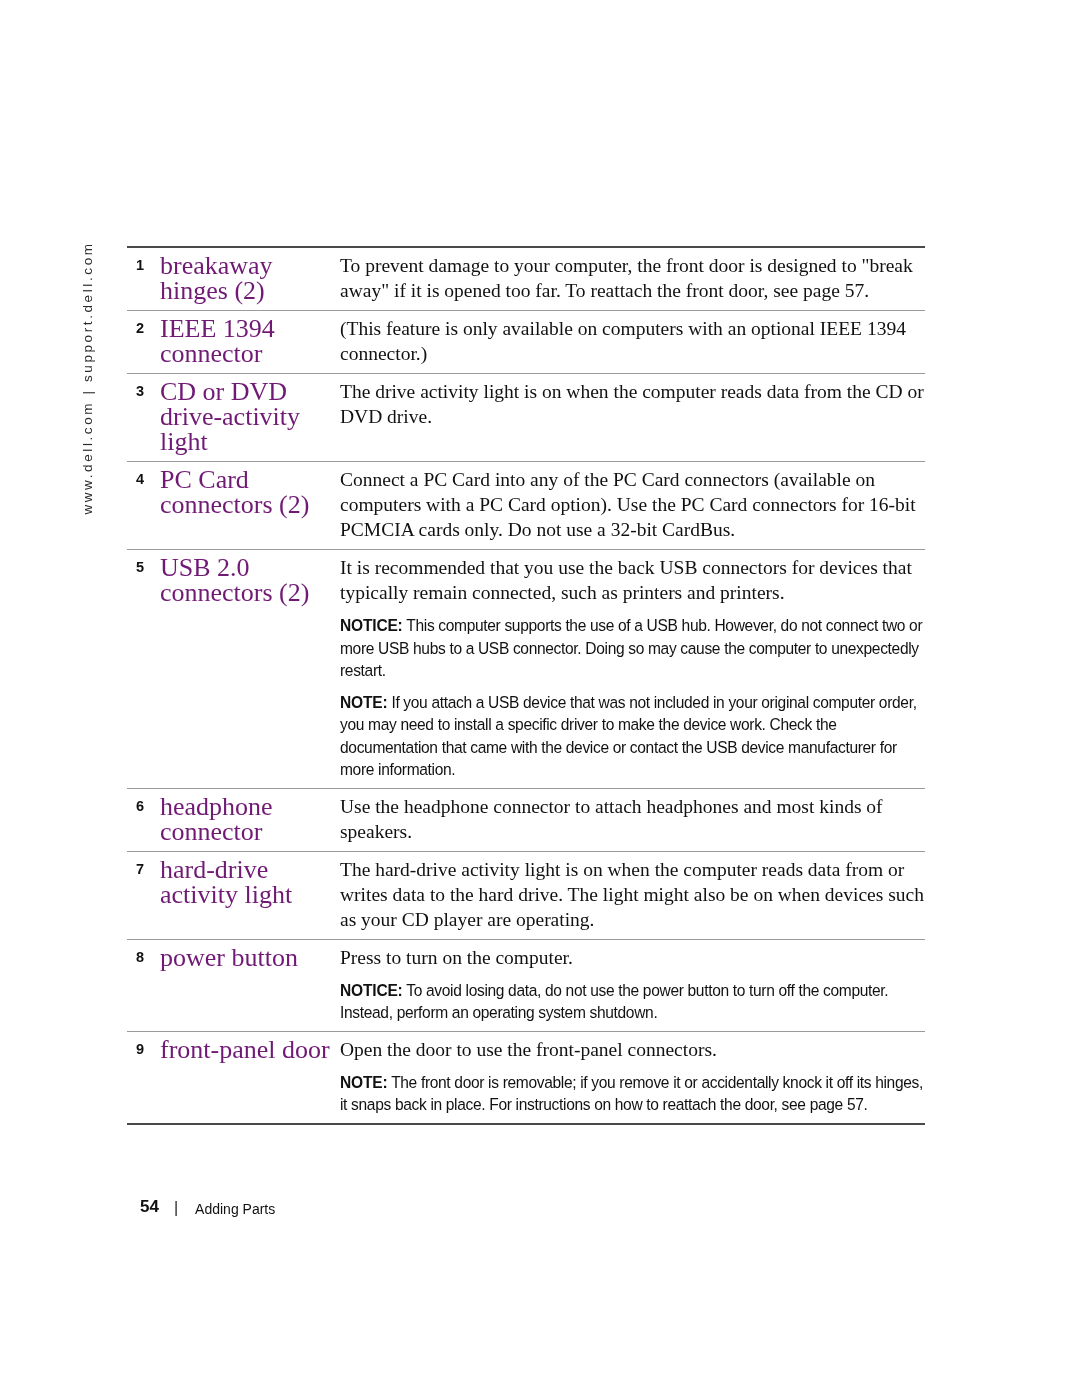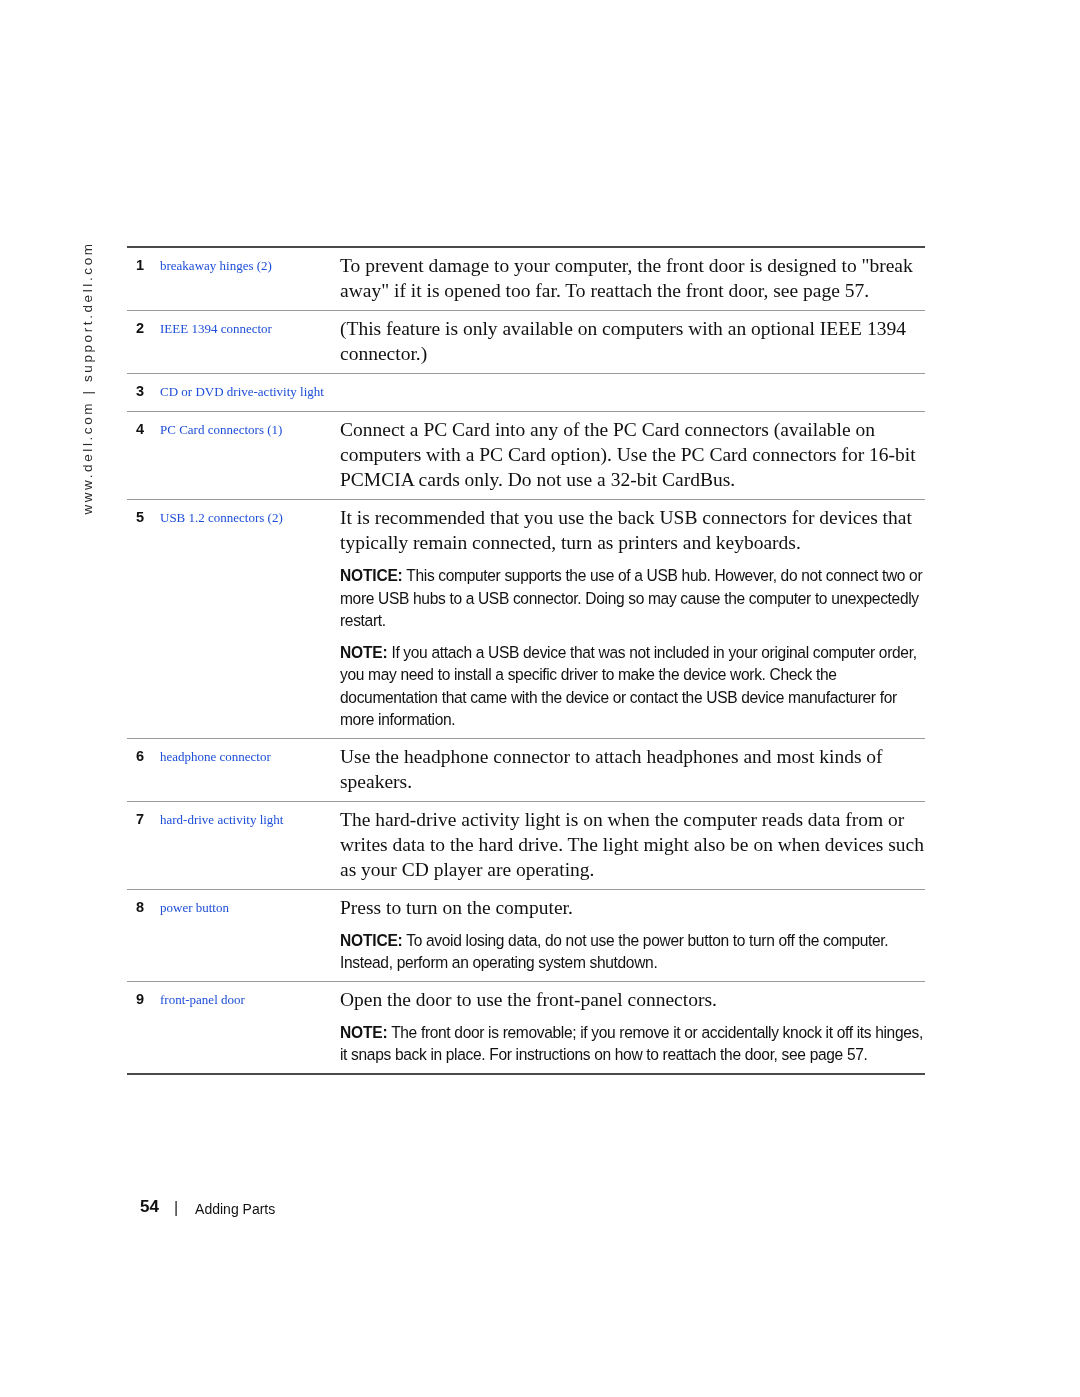--- a/index.html
+++ b/index.html
@@ -67,23 +67,23 @@
     font-weight: bold;
     font-size: 14.5px;
     line-height: 25px;
     color: #111;
     padding-left: 9px;
     box-sizing: border-box;
   }
   .col-label {
     width: 180px;
     flex: 0 0 180px;
-    font-size: 13px;
+    font-size: 26px;
     line-height: 25px;
-    color: #1d4ed8;
+    color: #701a75;
   }
   .col-desc {
     flex: 1 1 auto;
     font-size: 19.5px;
     line-height: 25px;
     color: #111;
   }
   .col-desc p {
     margin: 0 0 0 0;
   }
@@ -151,35 +151,38 @@
       <div class="col-num">2</div>
       <div class="col-label">IEEE 1394 connector</div>
       <div class="col-desc">
         <p>(This feature is only available on computers with an optional IEEE 1394 connector.)</p>
       </div>
     </div>
     <div class="rule-thin"></div>
     <div class="row">
       <div class="col-num">3</div>
       <div class="col-label">CD or DVD drive-activity light</div>
+      <div class="col-desc">
+        <p>The drive activity light is on when the computer reads data from the CD or DVD drive.</p>
+      </div>
     </div>
     <div class="rule-thin"></div>
     <div class="row">
       <div class="col-num">4</div>
-      <div class="col-label">PC Card connectors (1)</div>
+      <div class="col-label">PC Card connectors (2)</div>
       <div class="col-desc">
         <p>Connect a PC Card into any of the PC Card connectors (available on computers with a PC Card option). Use the PC Card connectors for 16-bit PCMCIA cards only. Do not use a 32-bit CardBus.</p>
       </div>
     </div>
     <div class="rule-thin"></div>
     <div class="row">
       <div class="col-num">5</div>
-      <div class="col-label">USB 1.2 connectors (2)</div>
-      <div class="col-desc">
-        <p>It is recommended that you use the back USB connectors for devices that typically remain connected, turn as printers and keyboards.</p>
+      <div class="col-label">USB 2.0 connectors (2)</div>
+      <div class="col-desc">
+        <p>It is recommended that you use the back USB connectors for devices that typically remain connected, such as printers and printers.</p>
         <div class="admon"><span class="kw">NOTICE:</span><span> This computer supports the use of a USB hub. However, do not connect two or more USB hubs to a USB connector. Doing so may cause the computer to unexpectedly restart.</span></div>
         <div class="admon"><span class="kw">NOTE:</span><span> If you attach a USB device that was not included in your original computer order, you may need to install a specific driver to make the device work. Check the documentation that came with the device or contact the USB device manufacturer for more information.</span></div>
       </div>
     </div>
     <div class="rule-thin"></div>
     <div class="row">
       <div class="col-num">6</div>
       <div class="col-label">headphone connector</div>
       <div class="col-desc">
         <p>Use the headphone connector to attach headphones and most kinds of speakers.</p>

